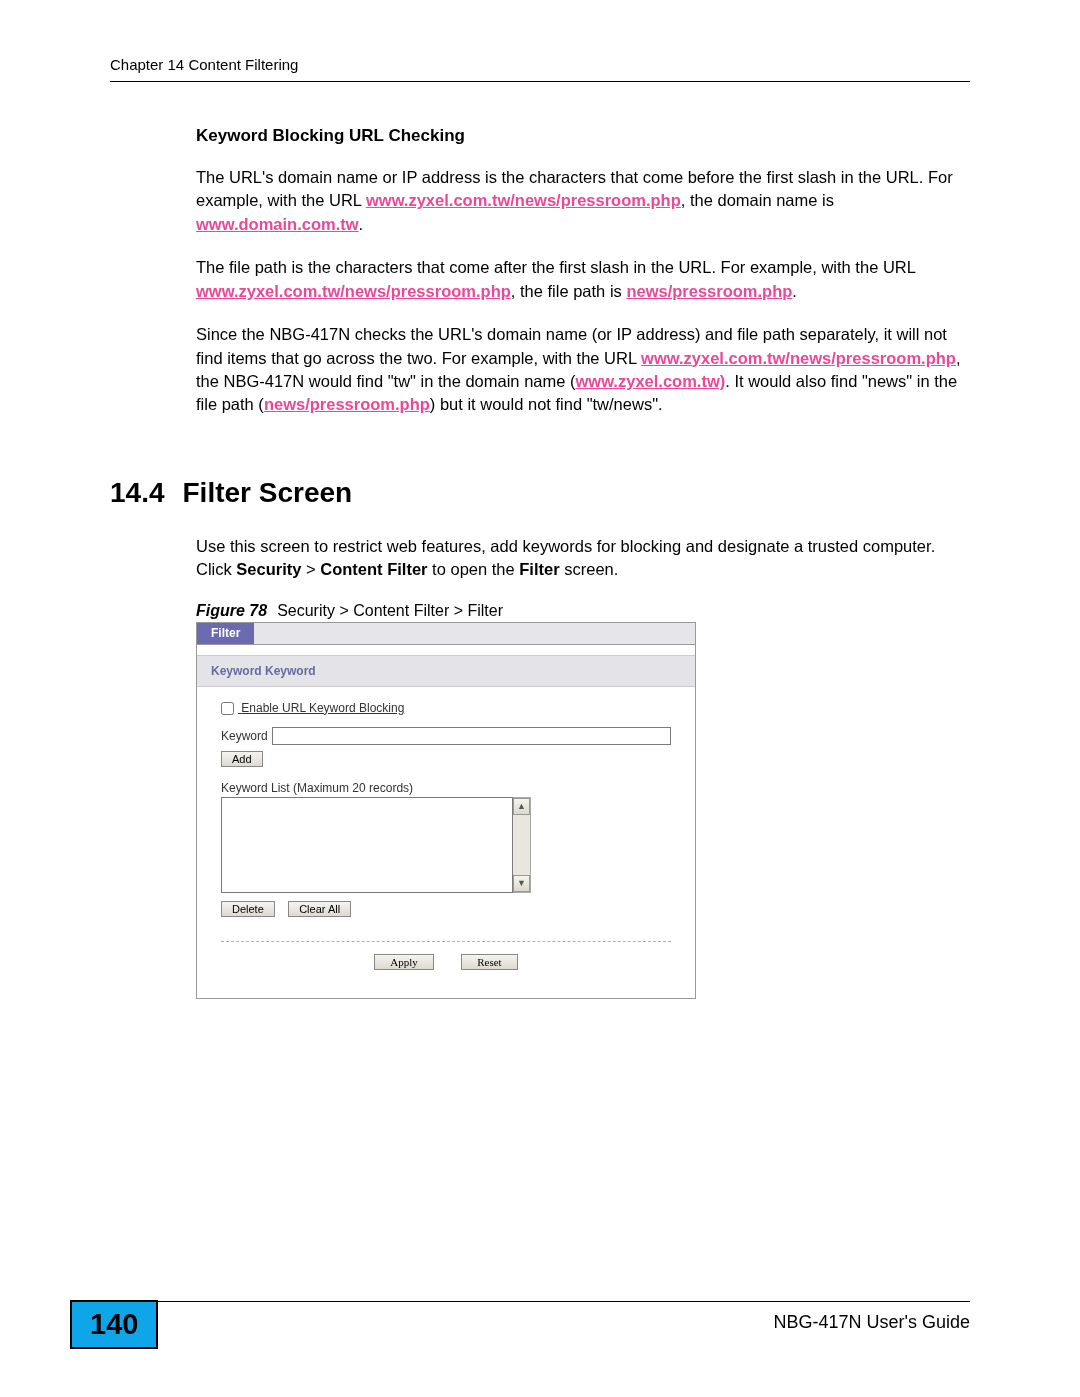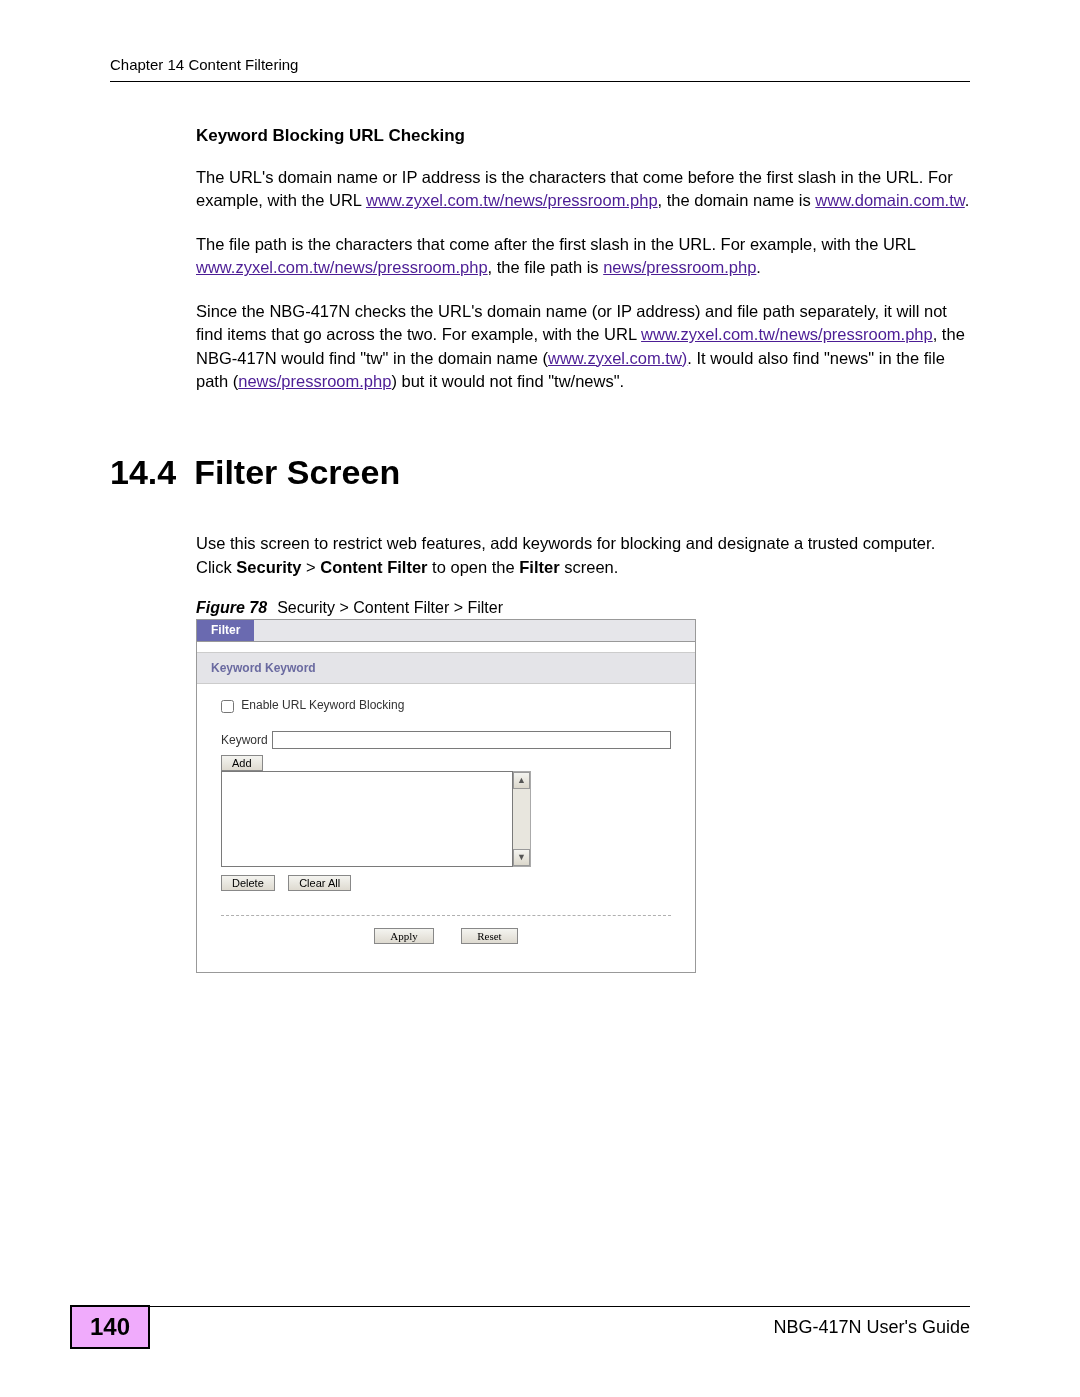--- a/index.html
+++ b/index.html
@@ -28,28 +28,29 @@
     font-weight: bold;
     font-size: 17px;
     margin-bottom: 20px;
   }
   .para {
     font-size: 16.5px;
     line-height: 1.42;
     margin-bottom: 20px;
   }
   .para a {
-    color: #4c1d95;
+    color: #ec4899;
     text-decoration: underline;
+    font-weight: bold;
   }
   .section-heading {
-    font-size: 34px;
+    font-size: 28px;
     font-weight: bold;
     margin-top: 60px;
-    margin-bottom: 40px;
+    margin-bottom: 26px;
   }
   .section-heading .num { margin-right: 18px; }
   b.inline { font-weight: bold; }
   .figure-caption {
     font-size: 16px;
     margin-top: 14px;
     margin-bottom: 0;
   }
   .figure-caption b { font-weight: bold; margin-right: 10px; font-style: italic; }
   
@@ -82,21 +83,21 @@
     font-size: 12px;
     padding: 8px 14px;
     border-top: 1px solid #ccc;
     border-bottom: 1px solid #ccc;
   }
   .panel-body {
     padding: 14px 24px 18px 24px;
     font-size: 12px;
     color: #333;
   }
-  .cb-row { margin-bottom: 18px; }
+  .cb-row { margin-bottom: 12px; text-decoration: underline; }
   .cb-row input { vertical-align: middle; margin-right: 4px; }
   .kw-row { display: flex; align-items: center; margin-bottom: 6px; }
   .kw-row label { margin-right: 4px; }
   .kw-row input[type="text"] {
     flex: 1;
     height: 18px;
     border: 1px solid #7a7a7a;
     background: #fff;
     font-size: 12px;
   }
@@ -159,24 +160,24 @@
     margin-bottom: 0;
   }
   .footer-row {
     display: flex;
     justify-content: space-between;
     align-items: flex-start;
   }
   .page-num-box {
     border: 2.5px solid #000;
     padding: 6px 18px;
-    font-size: 24px;
+    font-size: 29px;
     font-weight: bold;
     margin-top: -2px;
-    background: #f0abfc;
+    background: #0ea5e9;
   }
   .guide-label {
     font-size: 18px;
     padding-top: 10px;
   }
 </style>
 </head>
 <body>
 
 <div class="page">
@@ -223,20 +224,21 @@
           <input type="checkbox" style="">
           <span>Enable URL Keyword Blocking</span>
         </div>
         <div class="kw-row">
           <label>Keyword</label>
           <input type="text" style="">
         </div>
         <div>
           <button class="btn">Add</button>
         </div>
+        <div class="kw-list-label">Keyword List (Maximum 20 records)</div>
         <div class="kw-list-wrap">
           <div class="kw-list"></div>
           <div class="scrolltrack">
             <div class="sbtn">▲</div>
             <div class="sbtn">▼</div>
           </div>
         </div>
         <div class="btn-row">
           <button class="btn">Delete</button>
           <button class="btn">Clear All</button>

